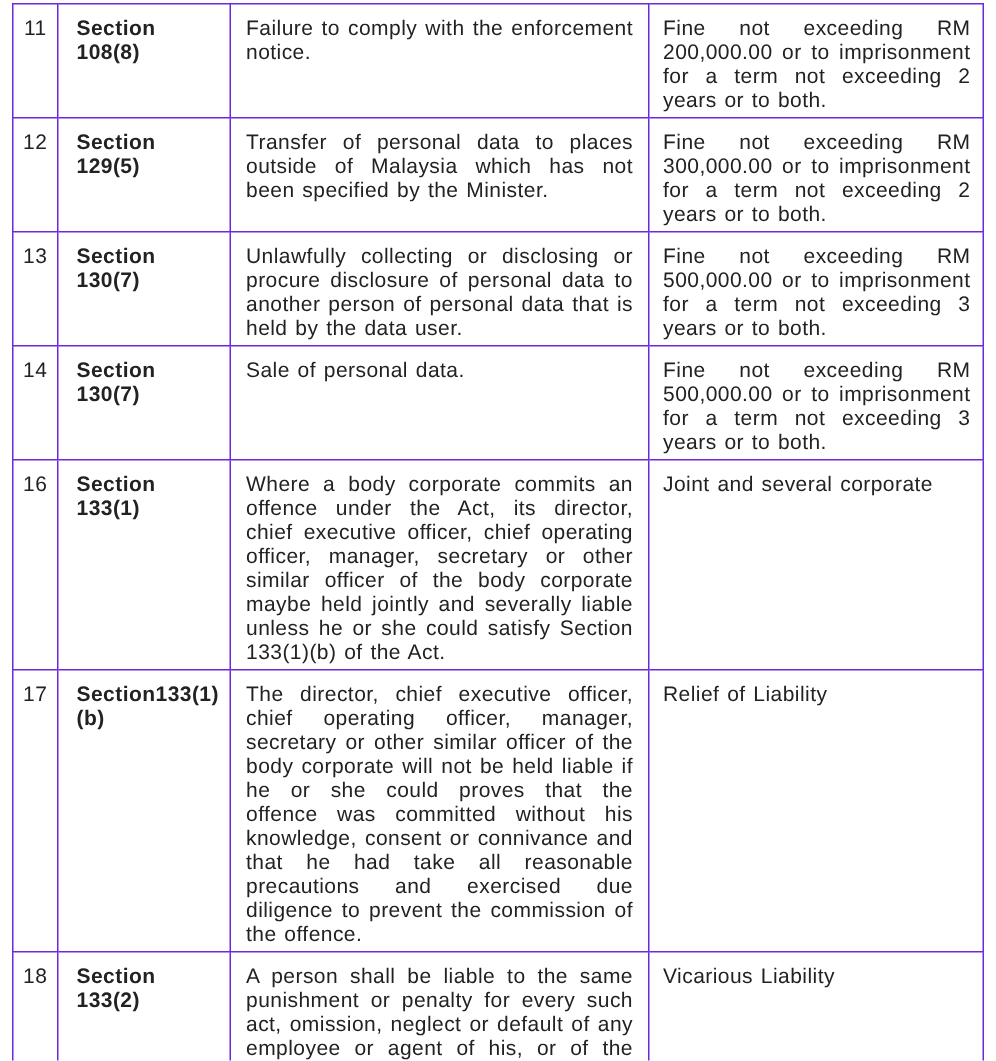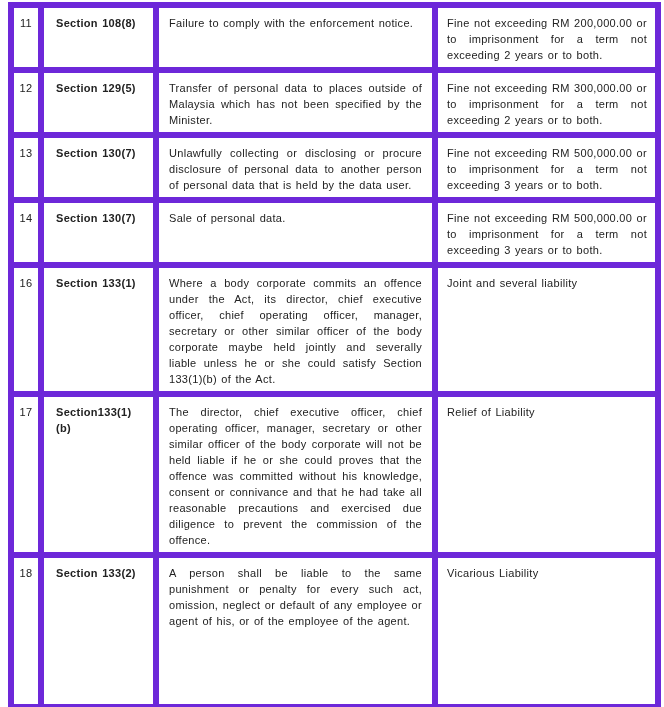--- a/index.html
+++ b/index.html
@@ -19,23 +19,23 @@
     width: 664px;
     height: 707px;
     padding: 2px 0 0 8px;
   }
   table.penalties {
     border-collapse: collapse;
     width: 647px;
     table-layout: fixed;
   }
   table.penalties td {
-    border: 6px solid #6d28d9;
+    border: 1px solid #6d28d9;
     vertical-align: top;
-    font-size: 11px;
+    font-size: 14px;
     line-height: 16px;
     letter-spacing: 0.3px;
     word-spacing: 1px;
   }
   col.c-no      { width: 30px;  }
   col.c-section { width: 115px; }
   col.c-desc    { width: 279px; }
   col.c-penalty { width: 223px; }
 
   td.col-no {
@@ -113,21 +113,21 @@
     <td class="col-section">Section 130(7)</td>
     <td class="col-desc">Sale of personal data.</td>
     <td class="col-penalty">Fine not exceeding RM 500,000.00 or to imprisonment for a term not exceeding 3 years or to both.</td>
   </tr>
 
 
   <tr>
     <td class="col-no">16</td>
     <td class="col-section">Section 133(1)</td>
     <td class="col-desc">Where a body corporate commits an offence under the Act, its director, chief executive officer, chief operating officer, manager, secretary or other similar officer of the body corporate maybe held jointly and severally liable unless he or she could satisfy Section 133(1)(b) of the Act.</td>
-    <td class="col-penalty">Joint and several liability</td>
+    <td class="col-penalty">Joint and several corporate</td>
   </tr>
 
   <tr>
     <td class="col-no">17</td>
     <td class="col-section">Section133(1)
 (b)</td>
     <td class="col-desc">The director, chief executive officer, chief operating officer, manager, secretary or other similar officer of the body corporate will not be held liable if he or she could proves that the offence was committed without his knowledge, consent or connivance and that he had take all reasonable precautions and exercised due diligence to prevent the commission of the offence.</td>
     <td class="col-penalty">Relief of Liability</td>
   </tr>
 

